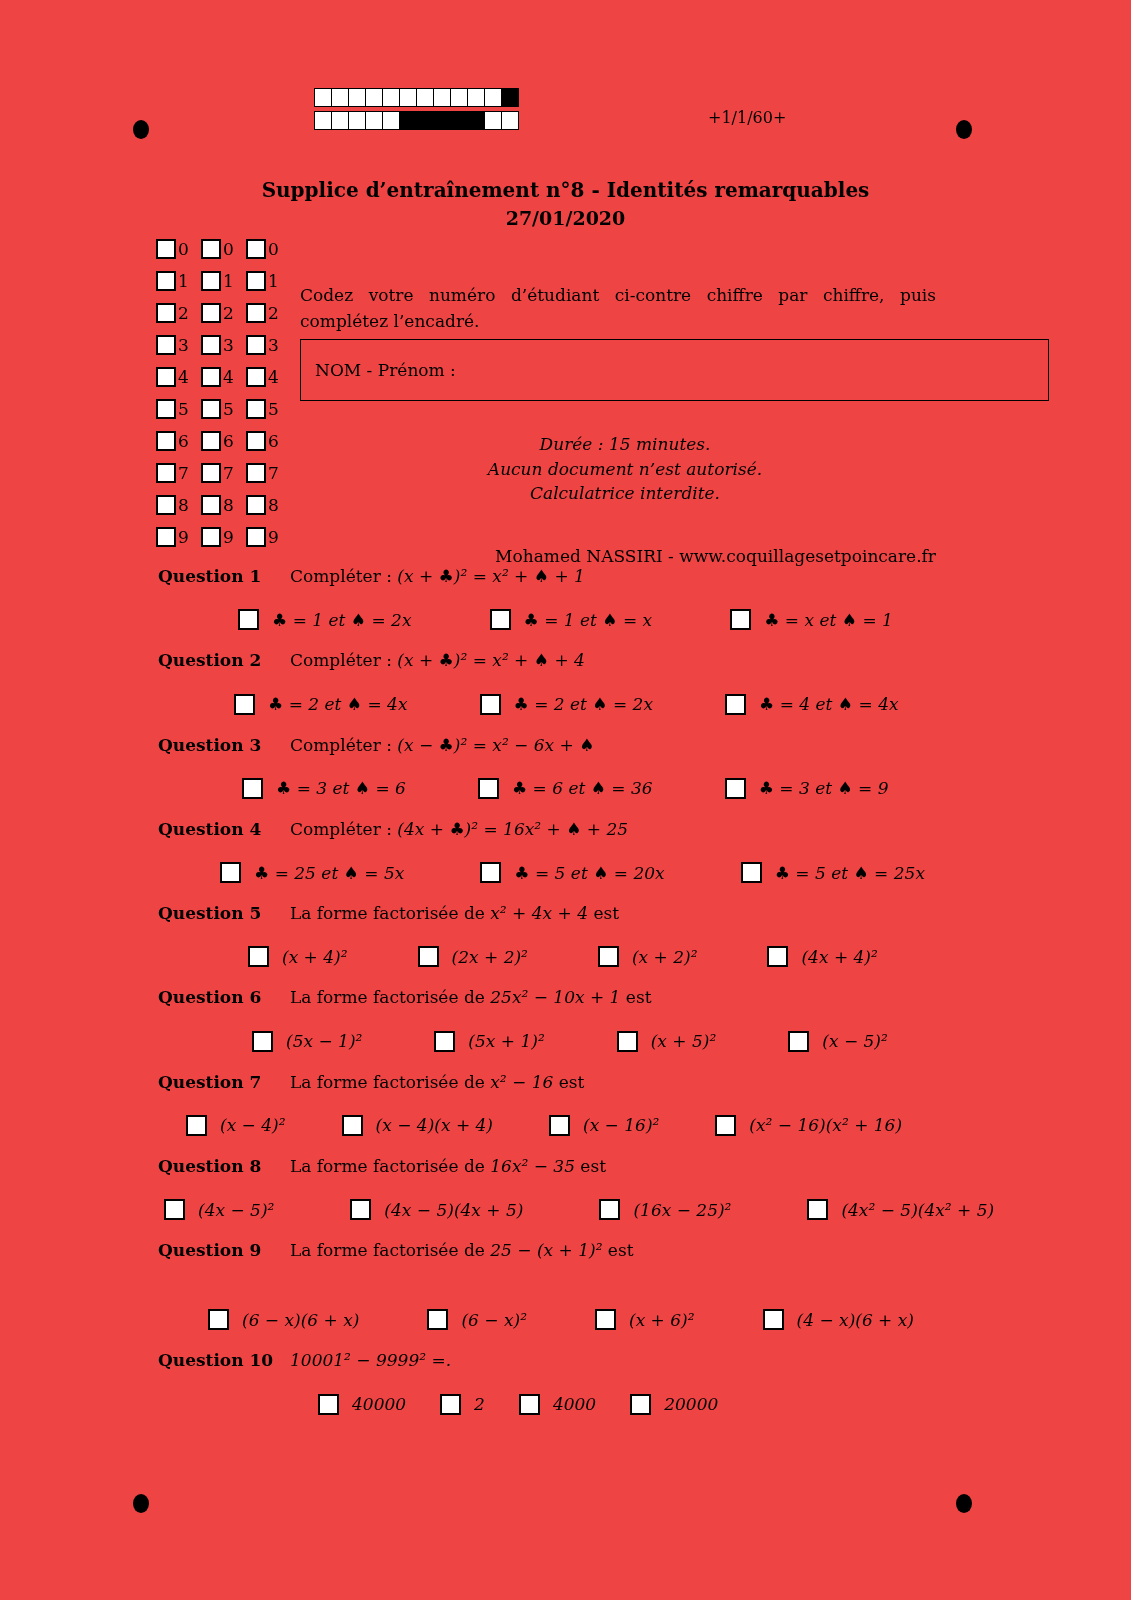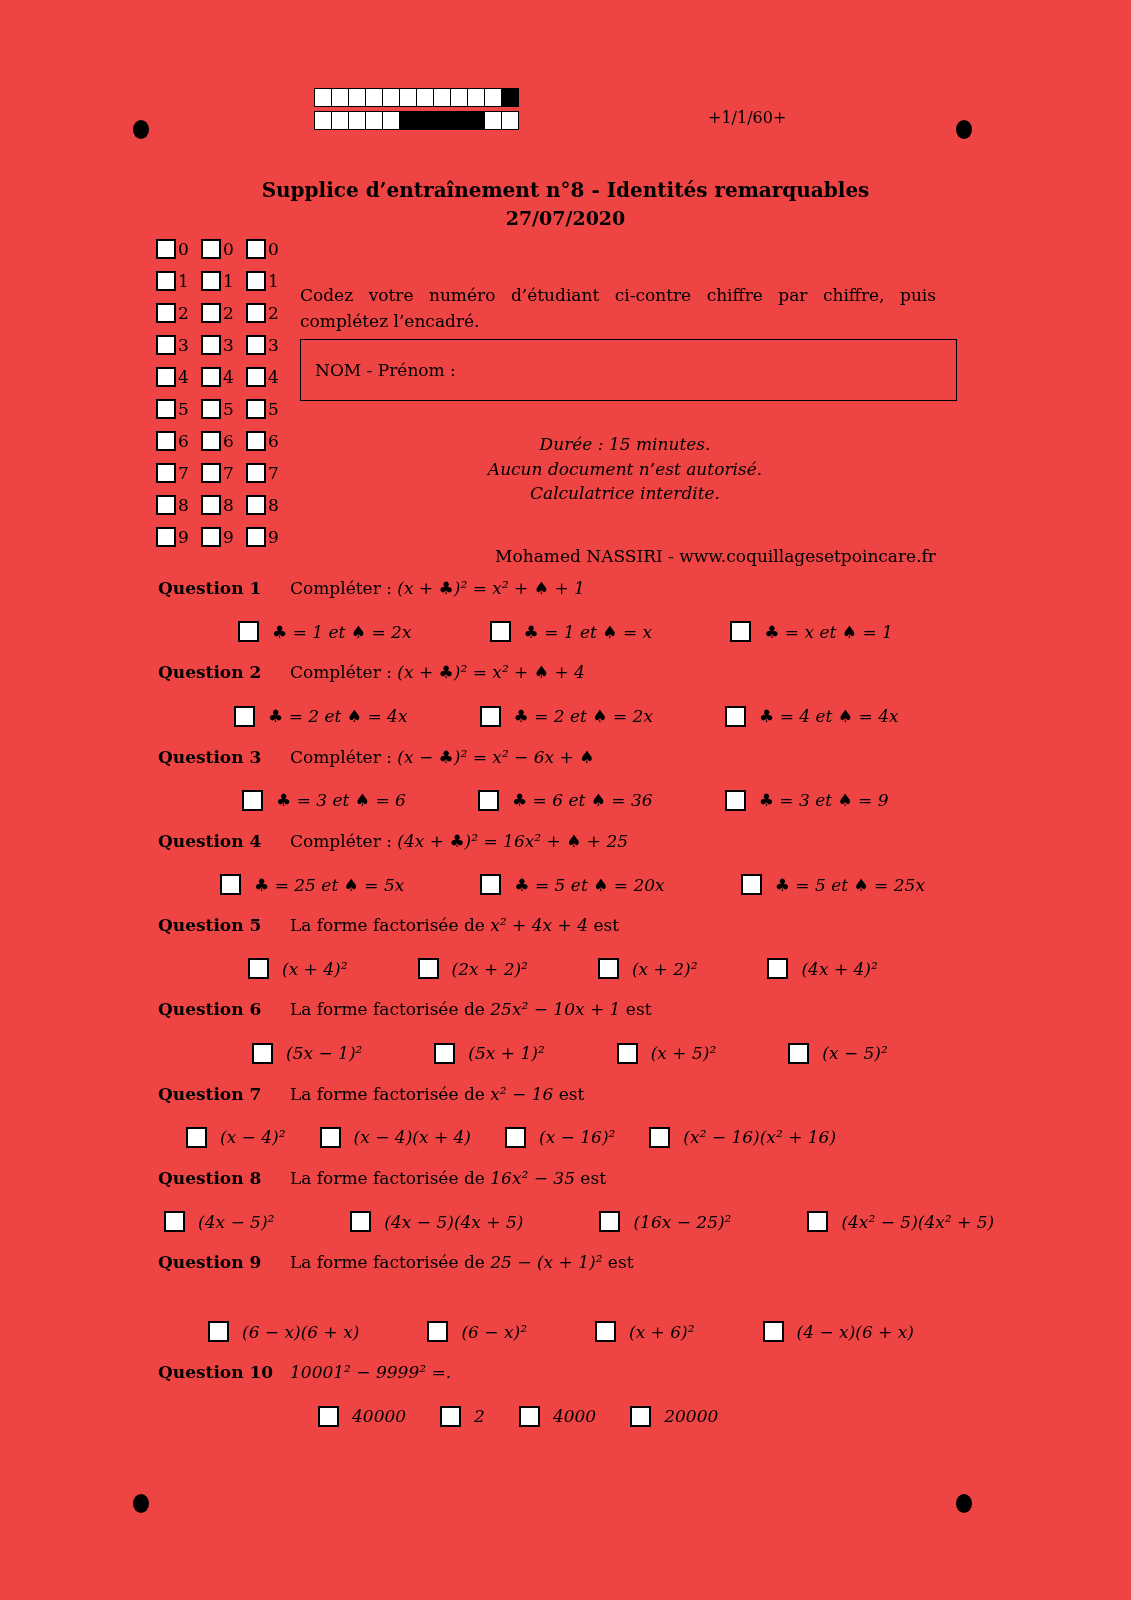--- a/index.html
+++ b/index.html
@@ -30,29 +30,29 @@
   .title-line1{font-size:20px;font-weight:bold;}
   .title-line2{font-size:19px;font-weight:bold;margin-top:5px;}
   
   .digit-grid{position:absolute;left:156px;top:233px;display:grid;grid-template-columns:repeat(3,45px);grid-auto-rows:32px;}
   .digit-cell{display:flex;align-items:center;}
   .digit-box{width:16px;height:16px;border:2.5px solid #000;background:#fff;display:inline-block;}
   .digit-label{font-size:17px;margin-left:2px;}
   
   .instruction{position:absolute;left:300px;top:282px;width:636px;font-size:17px;line-height:1.55;text-align:justify;}
   
-  .name-box{position:absolute;left:300px;top:339px;width:657px;height:62px;border:1.5px solid #000;box-sizing:border-box;}
+  .name-box{position:absolute;left:300px;top:339px;width:749px;height:62px;border:1.5px solid #000;box-sizing:border-box;}
   .name-box-label{position:absolute;left:14px;top:20px;font-size:17px;}
   
   .notices{position:absolute;left:290px;top:432px;width:670px;text-align:center;font-style:italic;font-size:17px;line-height:1.45;}
   .author-line{position:absolute;left:300px;top:546px;width:636px;text-align:right;font-size:17px;}
   
   .questions{position:absolute;left:158px;top:566px;width:830px;}
   .question-block{margin-bottom:20px;}
-  .q-line{display:flex;align-items:baseline;font-size:17px;line-height:1.25;margin-top:12px;}
+  .q-line{display:flex;align-items:baseline;font-size:17px;line-height:1.25;}
   .q-label{font-weight:bold;min-width:132px;display:inline-block;}
   .q-prompt{white-space:nowrap;}
   .math{font-style:italic;}
   .q-intro,.q-suffix{font-style:normal;}
   .answer-row{display:flex;align-items:center;margin-top:22px;font-size:17px;}
   .option{display:flex;align-items:center;white-space:nowrap;}
   .checkbox{width:17px;height:17px;border:2px solid #000;background:#fff;display:inline-block;margin-right:13px;flex:none;}
 </style>
 </head>
 <body>
@@ -92,21 +92,21 @@
         <span class="bc-cell filled"></span>
         <span class="bc-cell"></span>
         <span class="bc-cell"></span>
       </div>
   </div>
 
   <div class="marker-code">+1/1/60+</div>
 
   <div class="title-block">
     <div class="title-line1">Supplice d’entraînement n°8 - Identités remarquables</div>
-    <div class="title-line2">27/07/2020</div>
+    <div class="title-line2">27/01/2020</div>
   </div>
 
   <div class="digit-grid">
       <span class="digit-cell">
         <span class="digit-box"></span>
         <span class="digit-label">0</span>
       </span>
       <span class="digit-cell">
         <span class="digit-box"></span>
         <span class="digit-label">0</span>
@@ -366,21 +366,21 @@
             <span class="checkbox"></span>
             <span class="option-label math">(x − 5)²</span>
           </span>
         </div>
       </div>
       <div class="question-block">
         <div class="q-line">
           <span class="q-label">Question 7</span>
           <span class="q-prompt"><span class="q-intro">La forme factorisée de </span><span class="math">x² − 16</span><span class="q-suffix"> est</span></span>
         </div>
-        <div class="answer-row" style="padding-left: 28px; gap: 34px;">
+        <div class="answer-row" style="padding-left: 28px; gap: 56px;">
           <span class="option">
             <span class="checkbox"></span>
             <span class="option-label math">(x − 4)²</span>
           </span>
           <span class="option">
             <span class="checkbox"></span>
             <span class="option-label math">(x − 4)(x + 4)</span>
           </span>
           <span class="option">
             <span class="checkbox"></span>

